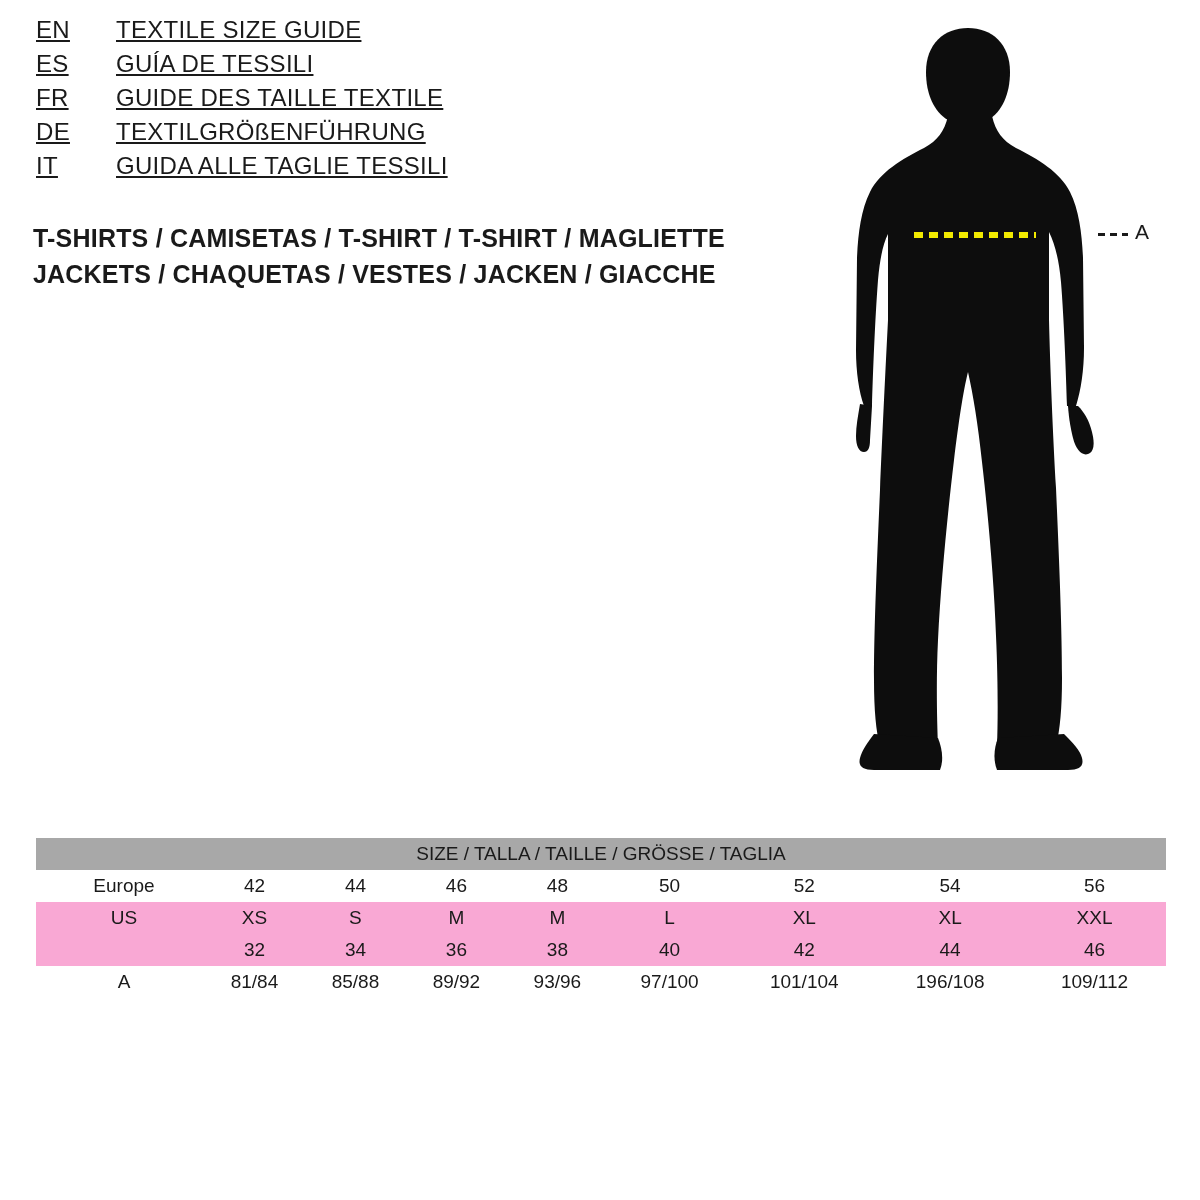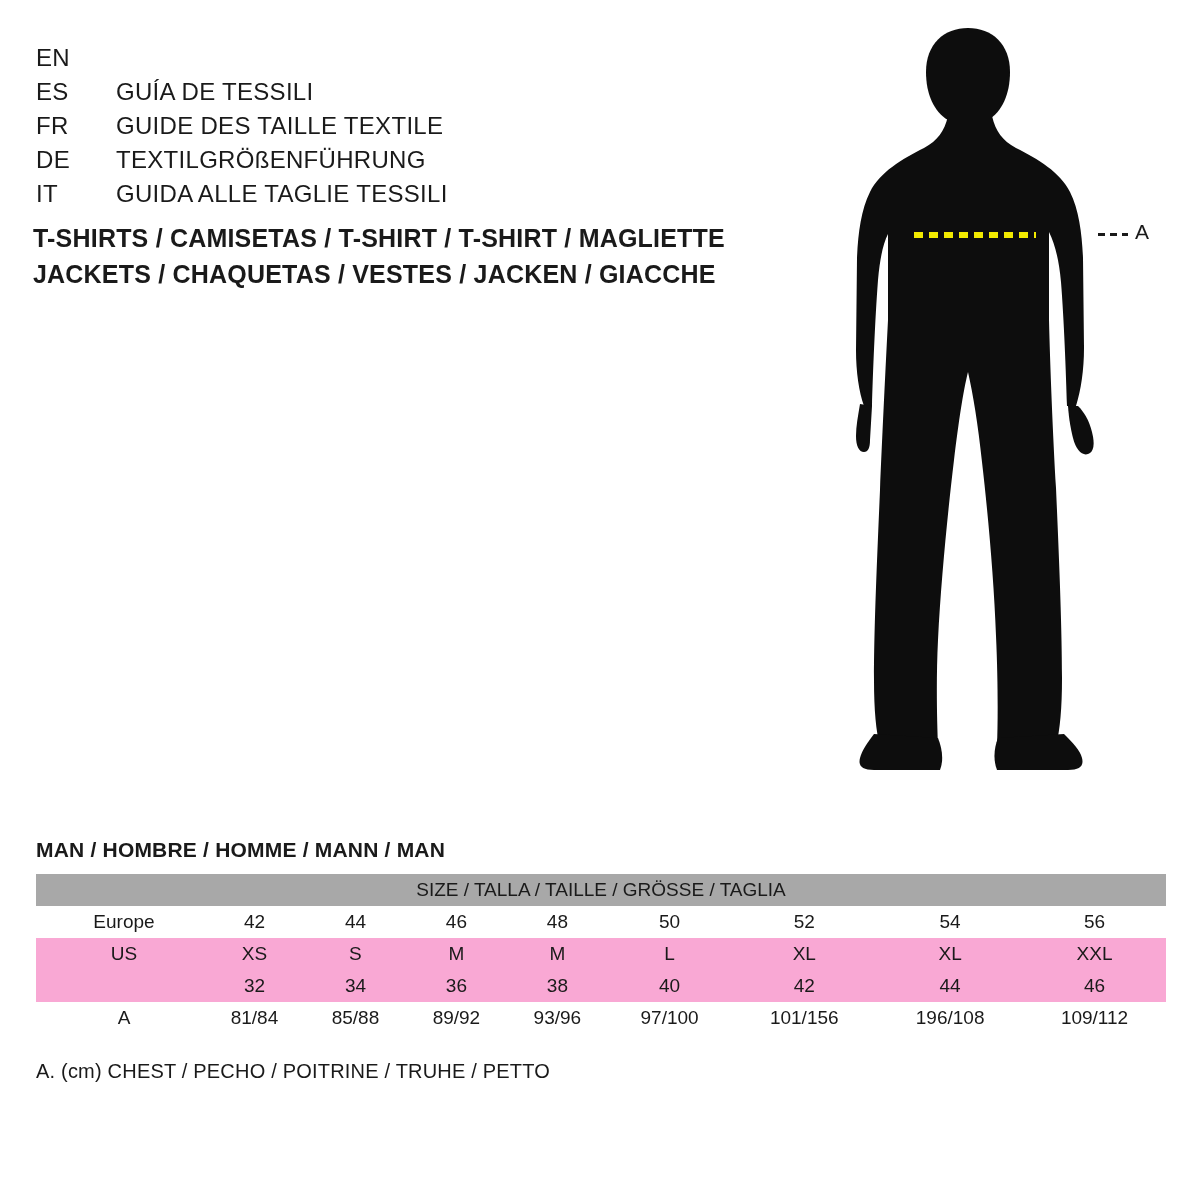--- a/index.html
+++ b/index.html
@@ -19,22 +19,23 @@
   .page {
     position: relative;
     width: 1200px;
     height: 1200px;
   }
 
   
   .lang-block {
     position: absolute;
     left: 36px;
-    top: 44px;
+    top: 16px;
     width: 720px;
+    text-decoration: underline;
   }
   .lang-row {
     display: flex;
     align-items: baseline;
     height: 34px;
     font-size: 24px;
     letter-spacing: 0.3px;
   }
   .lang-code {
     width: 80px;
@@ -143,20 +144,21 @@
   }
 </style>
 </head>
 <body>
 
 <div class="page">
 
   <div class="lang-block">
     <div class="lang-row">
       <span class="lang-code">EN</span>
+      <span class="lang-text">TEXTILE SIZE GUIDE</span>
     </div>
     <div class="lang-row">
       <span class="lang-code">ES</span>
       <span class="lang-text">GUÍA DE TESSILI</span>
     </div>
     <div class="lang-row">
       <span class="lang-code">FR</span>
       <span class="lang-text">GUIDE DES TAILLE TEXTILE</span>
     </div>
     <div class="lang-row">
@@ -222,21 +224,20 @@
         <path d="M54 714 C48 722 42 730 40 738 C38 746 42 750 54 750 L120 750 C124 740 122 728 118 718 Z"></path>
         <path d="M178 718 C174 728 173 740 177 750 L248 750 C260 750 264 746 262 738 C260 730 252 722 244 714 Z"></path>
       </g>
     </svg>
     <div class="chest-line"></div>
     <div class="leader-dash"></div>
     <div class="leader-label">A</div>
   </div>
 
   <div class="table-area">
-    <div class="table-caption">MAN / HOMBRE / HOMME / MANN / MAN</div>
 
     <table class="size-table">
       <tbody>
         <tr class="row-header-band">
           <td colspan="9">SIZE / TALLA / TAILLE / GRÖSSE / TAGLIA</td>
         </tr>
 
         <tr class="row-light">
           <td class="label-cell">Europe</td>
           <td>42</td>
@@ -273,23 +274,22 @@
           <td>46</td>
         </tr>
 
         <tr class="row-light">
           <td class="label-cell">A</td>
           <td>81/84</td>
           <td>85/88</td>
           <td>89/92</td>
           <td>93/96</td>
           <td>97/100</td>
-          <td>101/156</td>
+          <td>101/104</td>
           <td>196/108</td>
           <td>109/112</td>
         </tr>
       </tbody>
     </table>
 
-    <div class="footnote">A. (cm) CHEST / PECHO / POITRINE / TRUHE / PETTO</div>
   </div>
 
 </div>
 
 </body></html>

